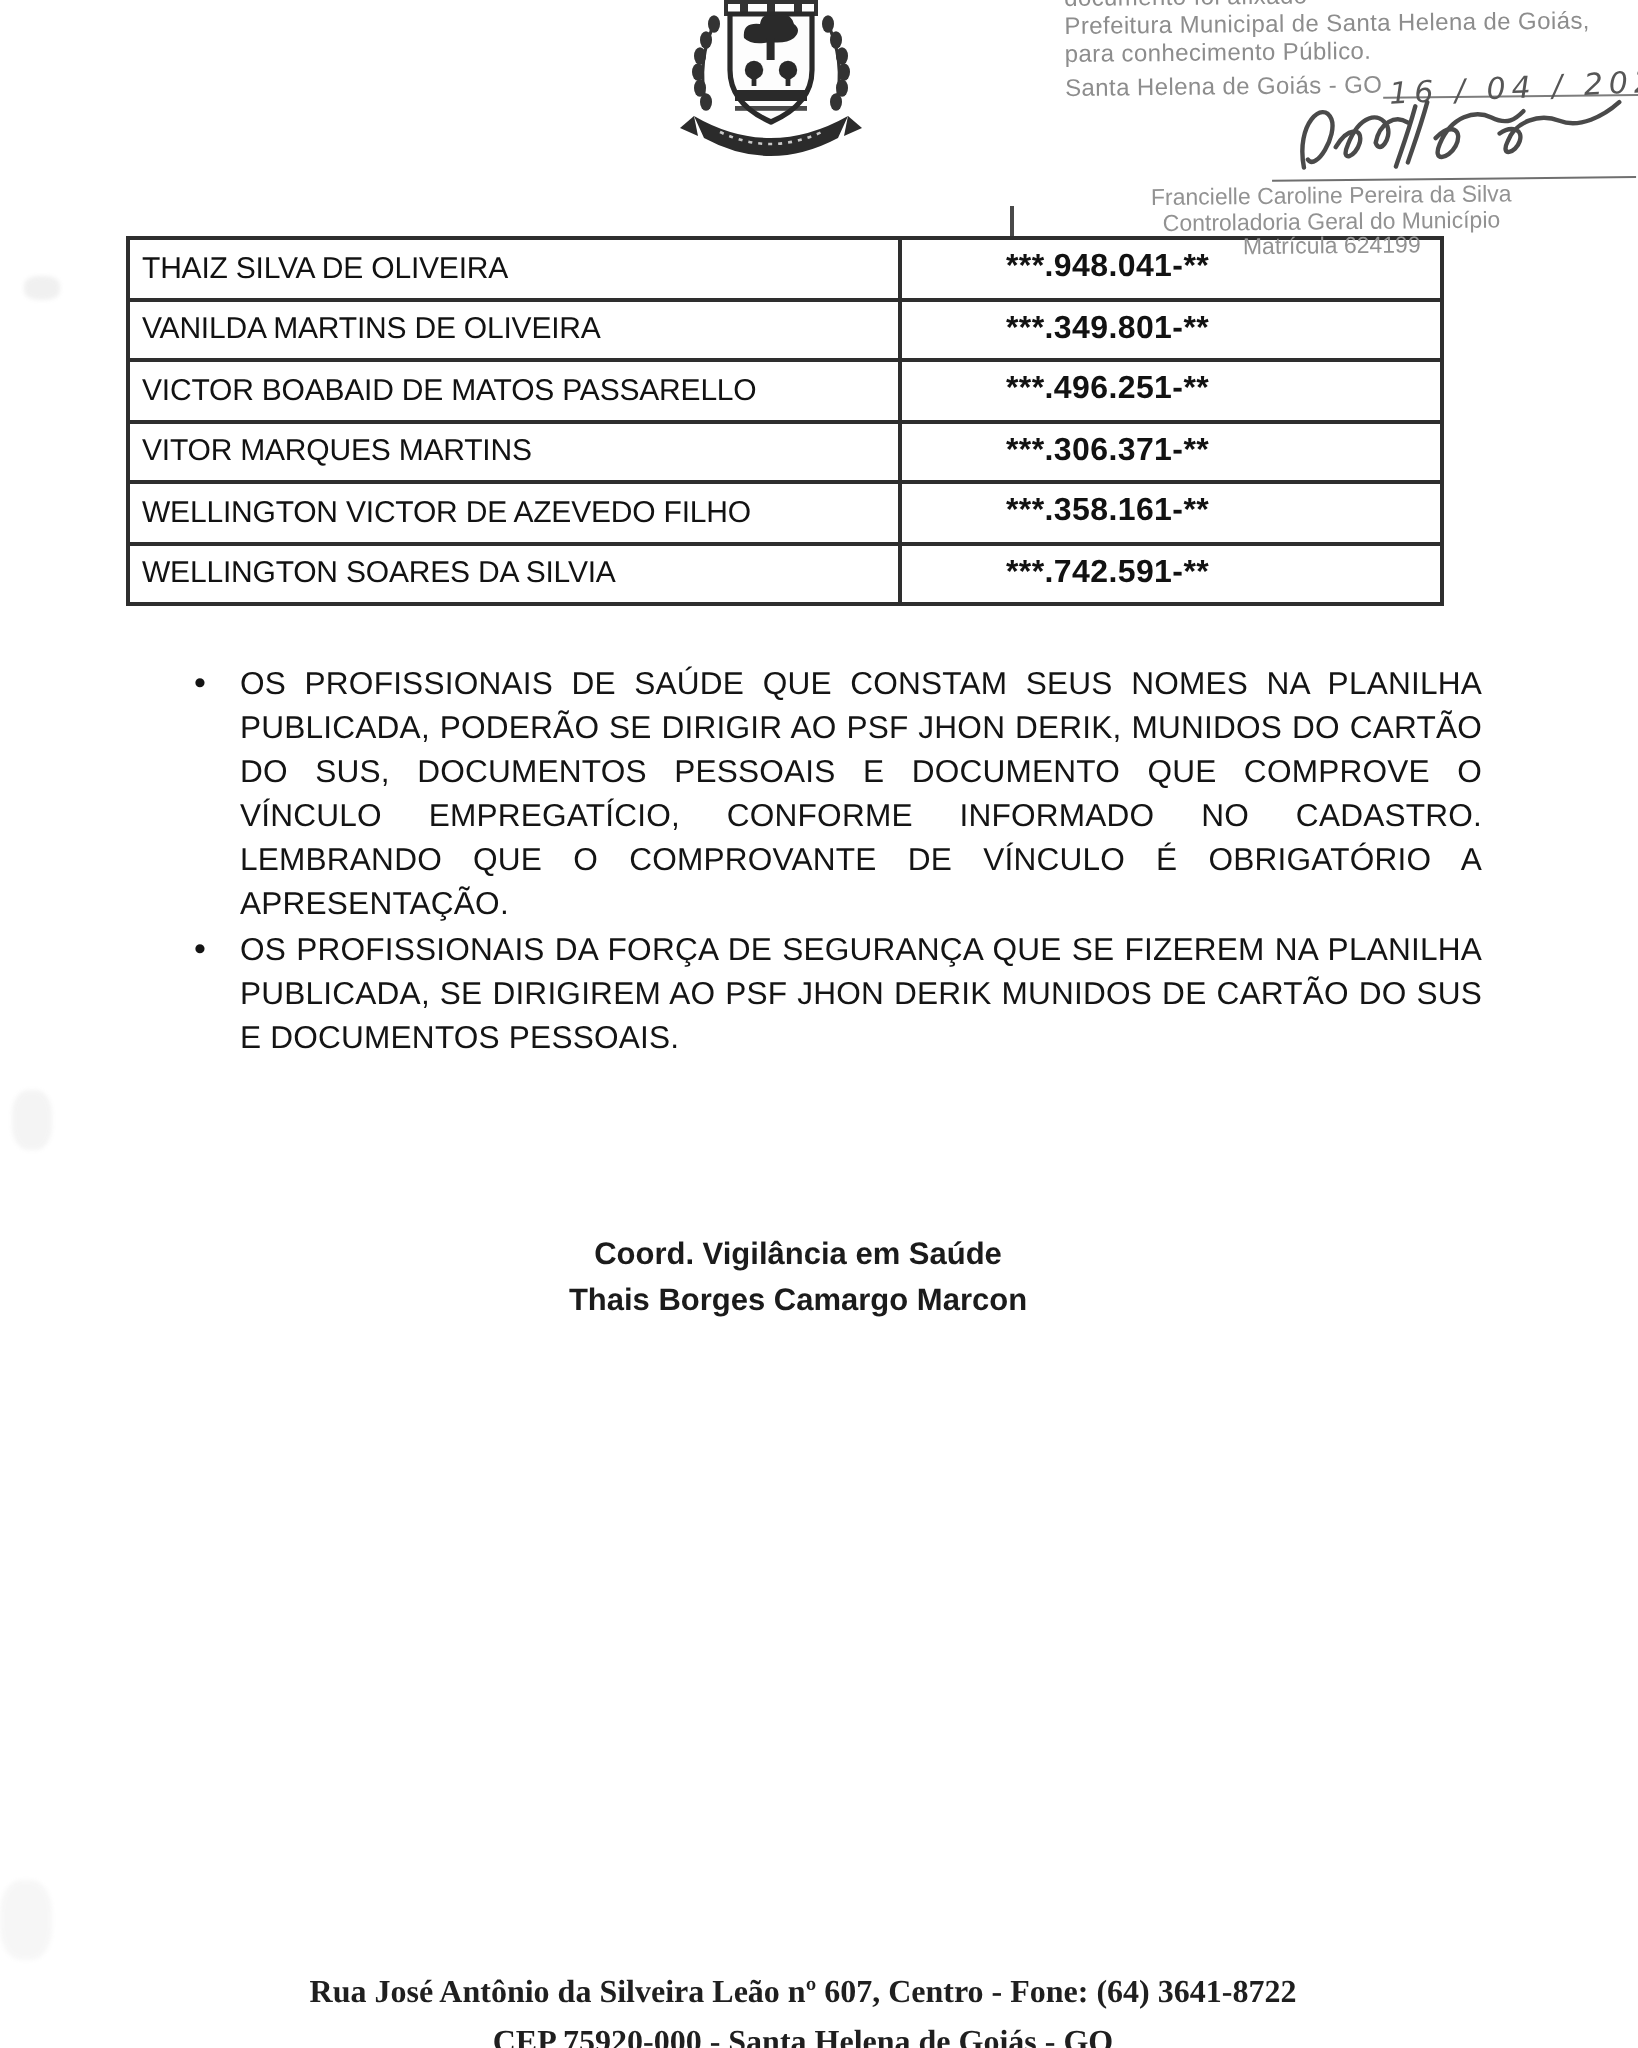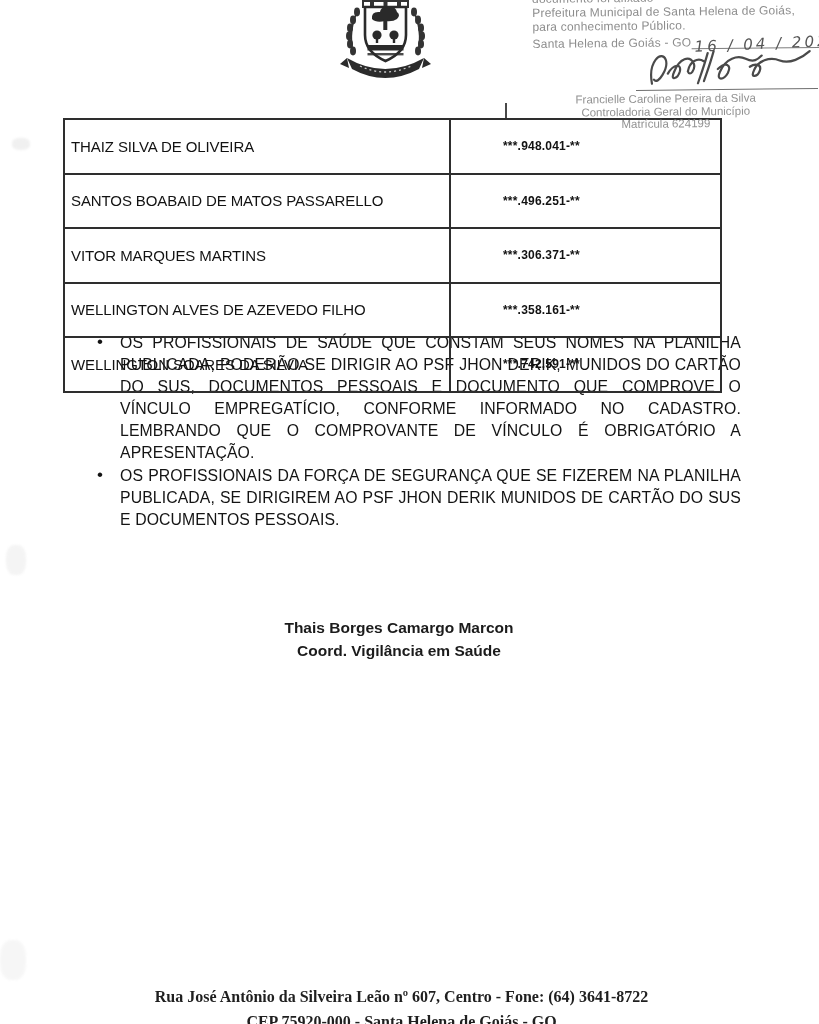--- a/index.html
+++ b/index.html
@@ -44,22 +44,22 @@
   .sig-rule { width: 182px; margin: 0 2px 0 auto; border-bottom: 1.5px solid #6f6f6f; }
   .officer { text-align: center; font-size: 11.5px; line-height: 12.5px; margin-top: 2px; padding-right: 22px; color: #929292; }
 
   
   .divider-stub { position: absolute; left: 505px; top: 103px; width: 2px; height: 16px; background: #494949; }
   table.roster {
     position: absolute; left: 63px; top: 118px; width: 659px;
     border-collapse: collapse; table-layout: fixed; z-index: 2; background: transparent;
   }
   .roster td { border: 2px solid #2e2e2e; height: 20.5px; vertical-align: middle; }
-  .roster td.name { padding: 16px 6px; font-size: 15px; letter-spacing: -0.1px; color: #121212; }
-  .roster td.cpf  { width: 216px; padding-left: 52px; font-size: 12px; font-weight: bold; letter-spacing: .2px; color: #121212; }
+  .roster td.name { padding: 4px 6px; font-size: 15px; letter-spacing: -0.1px; color: #121212; }
+  .roster td.cpf  { width: 216px; padding-left: 52px; font-size: 16px; font-weight: bold; letter-spacing: .2px; color: #121212; }
 
   
   ul.notes {
     position: absolute; left: 120px; top: 332px; width: 621px;
     margin: 0; padding: 0; list-style: none;
     font-size: 15.8px; line-height: 22px; letter-spacing: .1px;
     text-align: justify; color: #141414;
   }
   ul.notes li { position: relative; margin-bottom: 1px; }
   ul.notes li .dot { position: absolute; left: -23px; top: -1px; font-size: 17px; }
@@ -173,29 +173,33 @@
   </div>
 
   <div class="divider-stub"></div>
   <table class="roster">
     <tbody>
       <tr>
         <td class="name">THAIZ SILVA DE OLIVEIRA</td>
         <td class="cpf">***.948.041-**</td>
       </tr>
       <tr>
-        <td class="name">SANTOS BOABAID DE MATOS PASSARELLO</td>
+        <td class="name">VANILDA MARTINS DE OLIVEIRA</td>
+        <td class="cpf">***.349.801-**</td>
+      </tr>
+      <tr>
+        <td class="name">VICTOR BOABAID DE MATOS PASSARELLO</td>
         <td class="cpf">***.496.251-**</td>
       </tr>
       <tr>
         <td class="name">VITOR MARQUES MARTINS</td>
         <td class="cpf">***.306.371-**</td>
       </tr>
       <tr>
-        <td class="name">WELLINGTON ALVES DE AZEVEDO FILHO</td>
+        <td class="name">WELLINGTON VICTOR DE AZEVEDO FILHO</td>
         <td class="cpf">***.358.161-**</td>
       </tr>
       <tr>
         <td class="name">WELLINGTON SOARES DA SILVIA</td>
         <td class="cpf">***.742.591-**</td>
       </tr>
     </tbody>
   </table>
 
   <ul class="notes">
@@ -203,22 +207,22 @@
       <span class="dot">•</span>
       <span>OS PROFISSIONAIS DE SAÚDE QUE CONSTAM SEUS NOMES NA PLANILHA PUBLICADA, PODERÃO SE DIRIGIR AO PSF JHON DERIK, MUNIDOS DO CARTÃO DO SUS, DOCUMENTOS PESSOAIS E DOCUMENTO QUE COMPROVE O VÍNCULO EMPREGATÍCIO, CONFORME INFORMADO NO CADASTRO. LEMBRANDO QUE O COMPROVANTE DE VÍNCULO É OBRIGATÓRIO A APRESENTAÇÃO.</span>
     </li>
     <li>
       <span class="dot">•</span>
       <span>OS PROFISSIONAIS DA FORÇA DE SEGURANÇA QUE SE FIZEREM NA PLANILHA PUBLICADA, SE DIRIGIREM AO PSF JHON DERIK MUNIDOS DE CARTÃO DO SUS E DOCUMENTOS PESSOAIS.</span>
     </li>
   </ul>
 
   <div class="signoff">
+    <div>Coord. Vigilância em Saúde</div>
     <div>Thais Borges Camargo Marcon</div>
-    <div>Coord. Vigilância em Saúde</div>
   </div>
 
   <div class="footer">
     <div>Rua José Antônio da Silveira Leão nº 607, Centro - Fone: (64) 3641-8722</div>
     <div class="cep">CEP 75920-000 - Santa Helena de Goiás - GO</div>
   </div>
 
 </div>
 
 </body></html>

